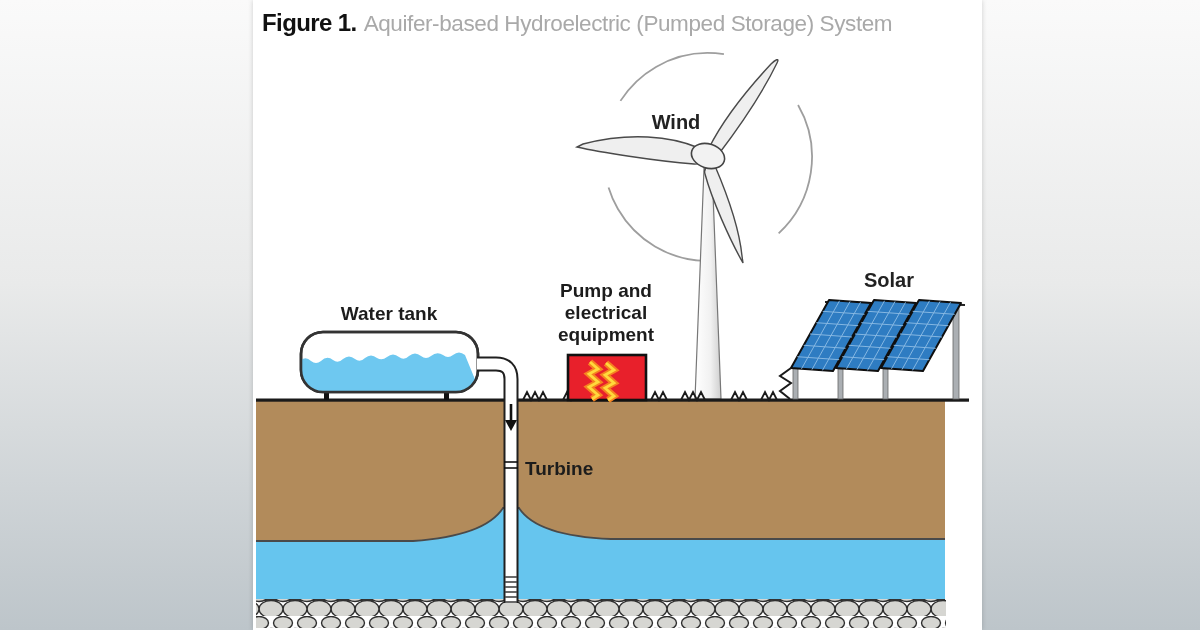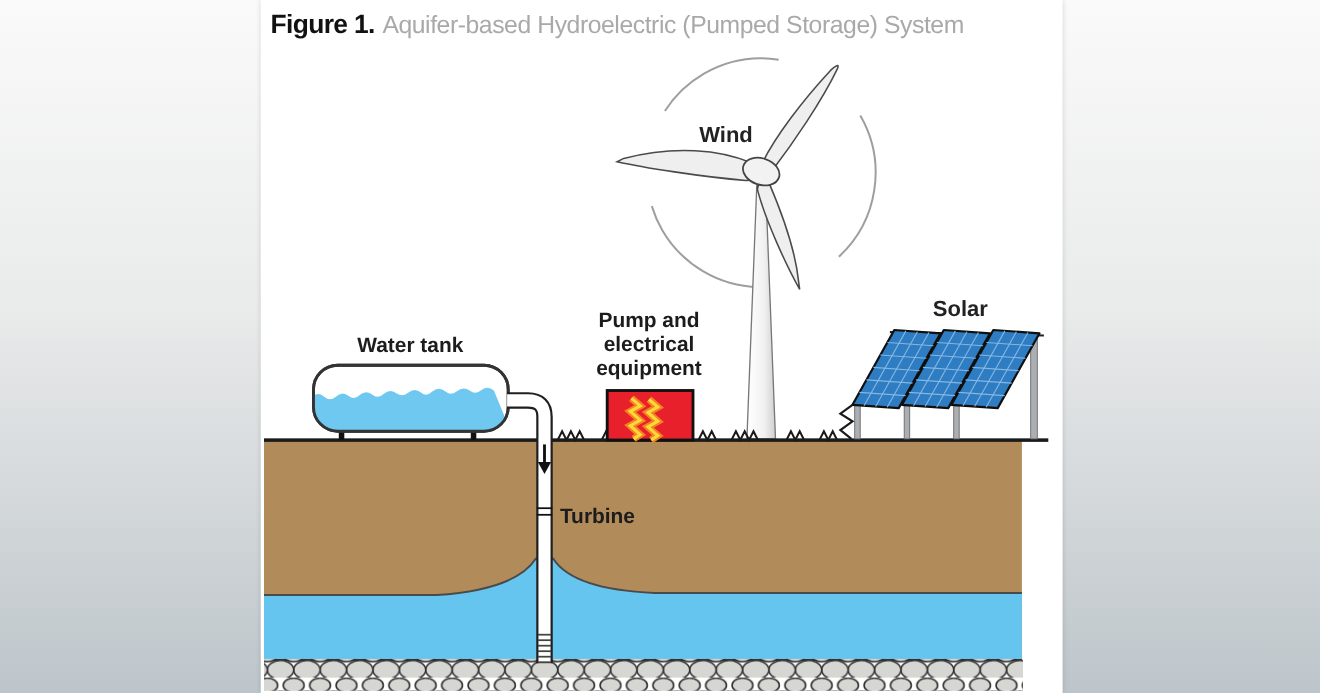--- a/index.html
+++ b/index.html
@@ -2,21 +2,21 @@
 <html><head>
 <meta charset="utf-8">
 <style>
   html,body{margin:0;padding:0;}
   body{
     width:1200px;height:630px;overflow:hidden;position:relative;
     background:linear-gradient(180deg,#FAFAFA 0%,#E9EAEA 45%,#BDC5CA 100%);
     font-family:"Liberation Sans",sans-serif;
   }
   .panel{
-    position:absolute;left:237px;top:0;width:729px;height:630px;
+    position:absolute;left:253px;top:0;width:729px;height:630px;
     background:#FFFFFF;box-shadow:0 0 5px rgba(0,0,0,.18);
   }
   .fig-title{position:absolute;left:9px;top:9px;white-space:nowrap;}
   .fig-bold{font-weight:bold;font-size:24px;color:#111;letter-spacing:-0.6px;}
   .fig-rest{font-size:22.5px;color:#A9A9A9;letter-spacing:-0.4px;margin-left:7px;}
   svg{position:absolute;left:0;top:0;}
   .lbl{font-family:"Liberation Sans",sans-serif;font-weight:bold;font-size:19px;fill:#1C1C1C;}
   .lbl-sm{font-family:"Liberation Sans",sans-serif;font-weight:bold;font-size:20px;fill:#222;}
   .grass{stroke:#1A1A1A;stroke-width:1.8;fill:none;}
   .bolt-o{fill:none;stroke-width:6.5;stroke-linejoin:miter;}

